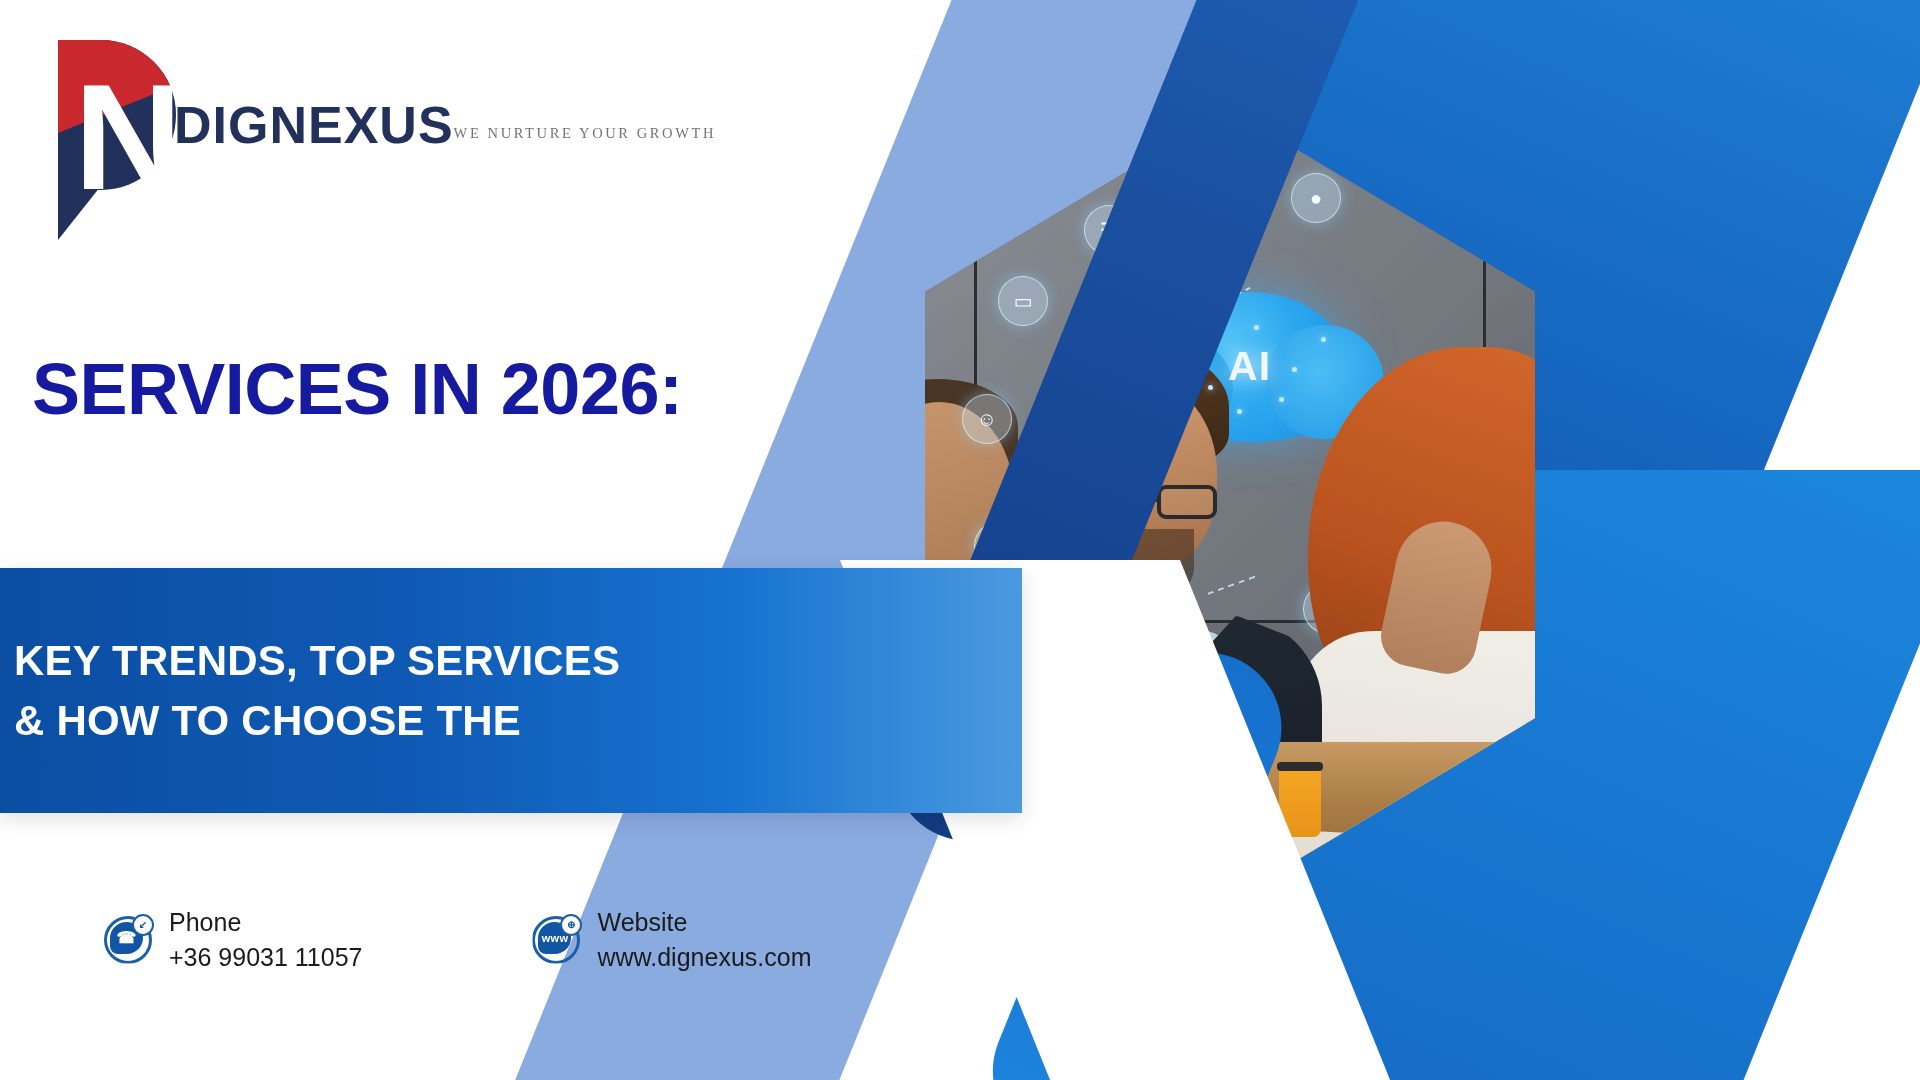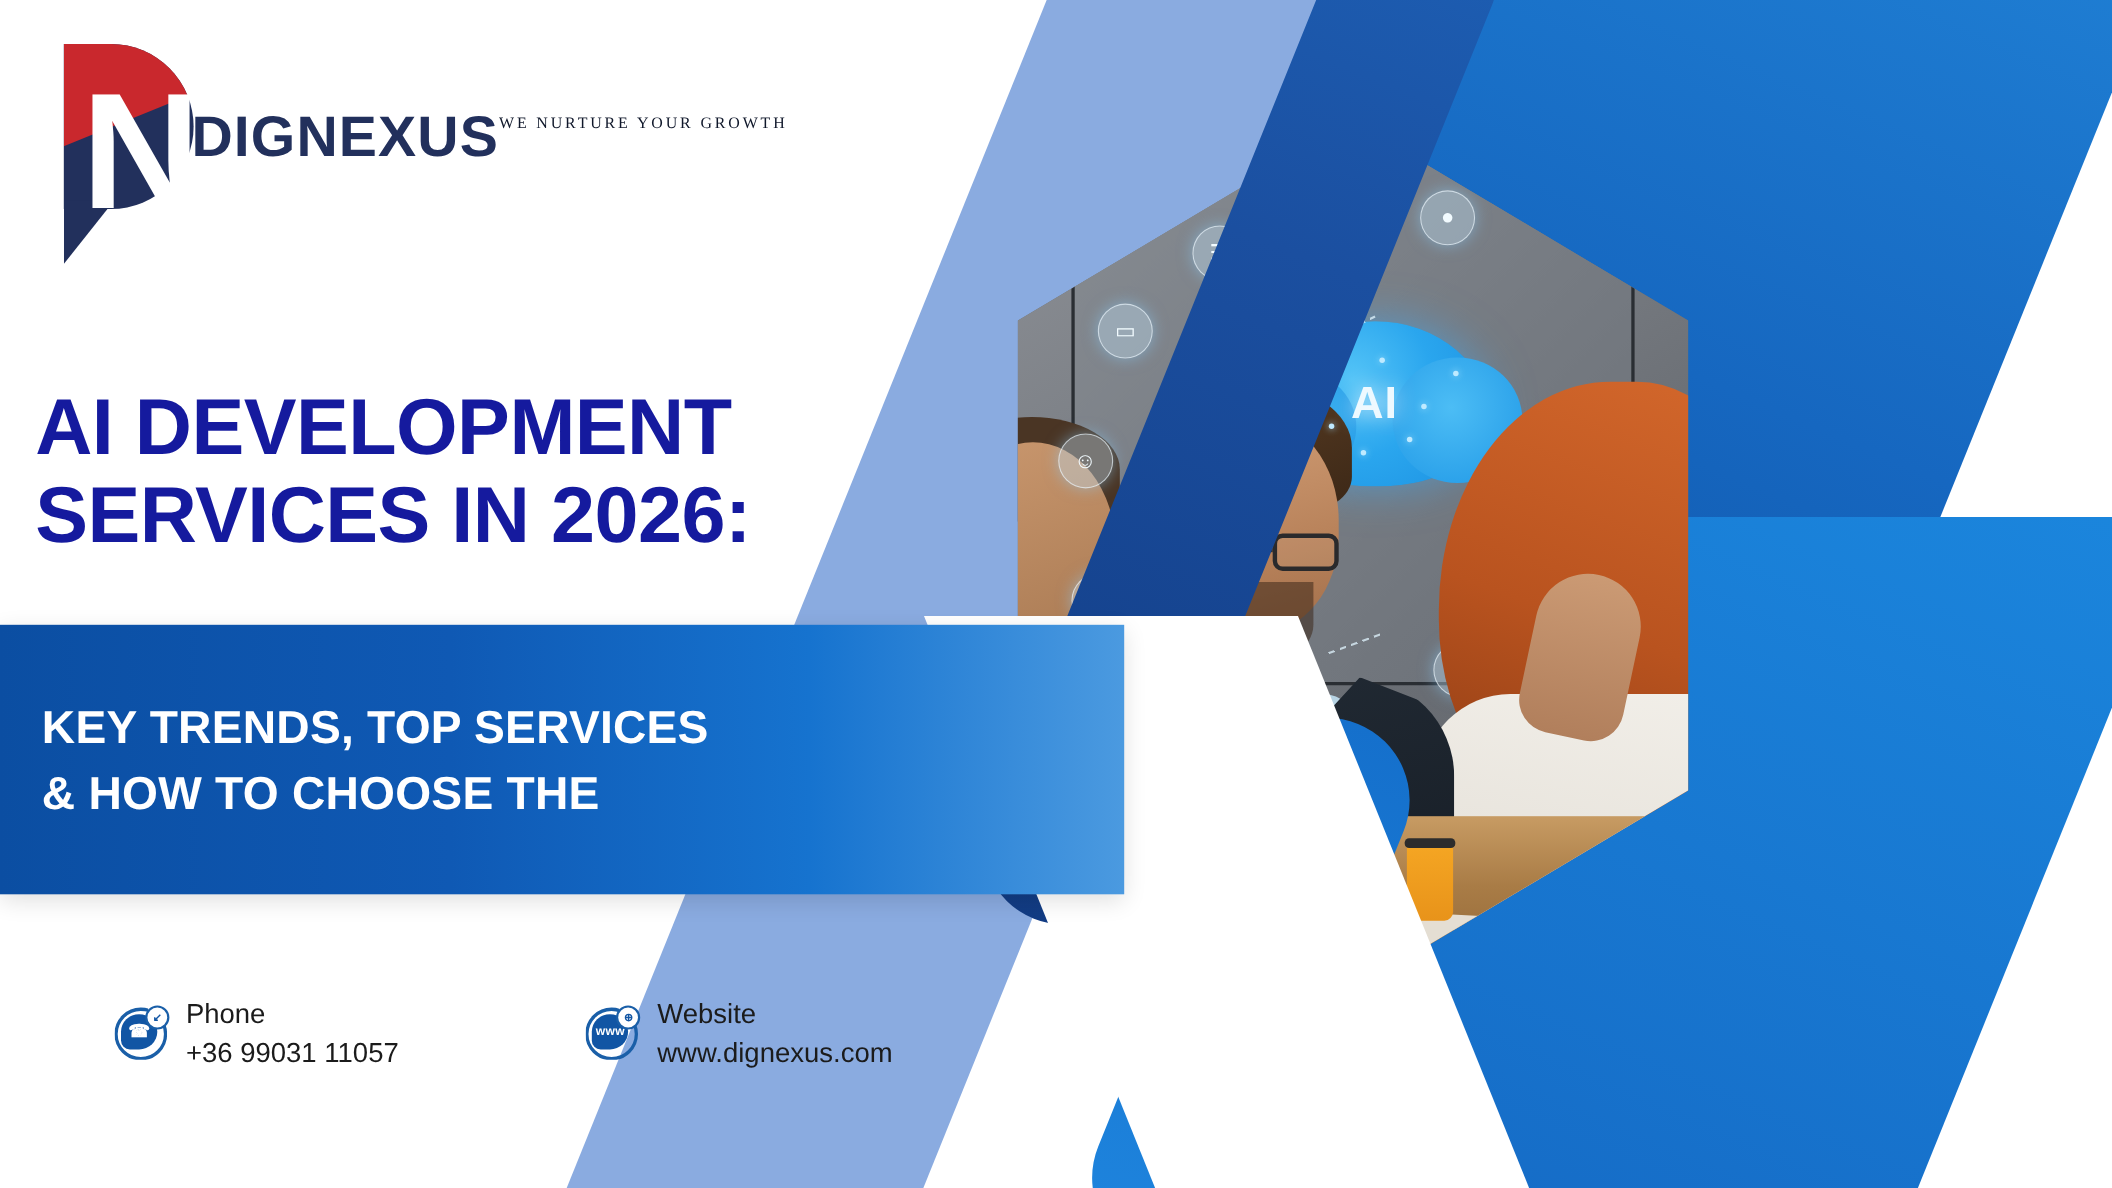--- a/index.html
+++ b/index.html
@@ -271,21 +271,21 @@
     color:#ffffff; font-size:150px; font-weight:700; line-height:150px;
     font-family:"Liberation Sans", sans-serif;
     letter-spacing:-4px;
   }
   .logo-text{ display:flex; flex-direction:row; justify-content:center; margin-left:-6px; padding-top:6px; }
   .logo-name{
     font-size:52px; font-weight:700; color:#22305c; letter-spacing:1px;
     line-height:1; font-family:"Liberation Sans", sans-serif;
   }
   .logo-tag{
-    font-size:14.5px; color:#0f172a; letter-spacing:2.6px; margin-top:5px;
+    font-size:14.5px; color:#737373; letter-spacing:2.6px; margin-top:26px;
     font-family:"Liberation Serif", serif;
   }
 
   
   .headline{
     position:absolute; left:32px; top:350px; width:930px;
     color:#151a9e;
     font-size:72px; font-weight:700; line-height:1.11;
     letter-spacing:-0.5px;
   }
@@ -293,21 +293,21 @@
 
   
   .sub-band{
     position:absolute; left:0; top:568px; width:1022px; height:245px;
     background:linear-gradient(90deg,#0b4ea2 0%,#0f59b4 40%,#1673cf 72%,#4b9ae0 100%);
     display:flex; align-items:center;
     box-shadow:0 6px 20px rgba(0,0,0,.12);
   }
   .sub-text{
     color:#ffffff; font-size:42px; font-weight:700; line-height:1.42;
-    padding-left:38px; letter-spacing:.2px;
+    padding-left:14px; letter-spacing:.2px;
   }
   .sub-text div{ white-space:nowrap; }
 
   
   .contacts{ position:absolute; left:104px; top:905px; display:flex; gap:170px; }
   .contact{ display:flex; align-items:center; gap:17px; }
   .c-icon{ position:relative; width:48px; height:48px; flex:0 0 48px; }
   .c-ring{
     position:absolute; inset:0; border:3.5px solid #1a5fa8; border-radius:50%;
     clip-path:polygon(0 0,64% 0,64% 26%,100% 26%,100% 100%,0 100%);
@@ -414,21 +414,20 @@
       <div class="mark-tail"></div>
       <div class="mark-n">N</div>
     </div>
     <div class="logo-text">
       <div class="logo-name">DIGNEXUS</div>
       <div class="logo-tag">WE NURTURE YOUR GROWTH</div>
     </div>
   </div>
 
   <div class="headline">
-    <div>AI DEVELOPMENT</div>
     <div>SERVICES IN 2026:</div>
   </div>
 
   <div class="sub-band">
     <div class="sub-text">
       <div>KEY TRENDS, TOP SERVICES</div>
       <div>&amp; HOW TO CHOOSE THE</div>
     </div>
   </div>
 

